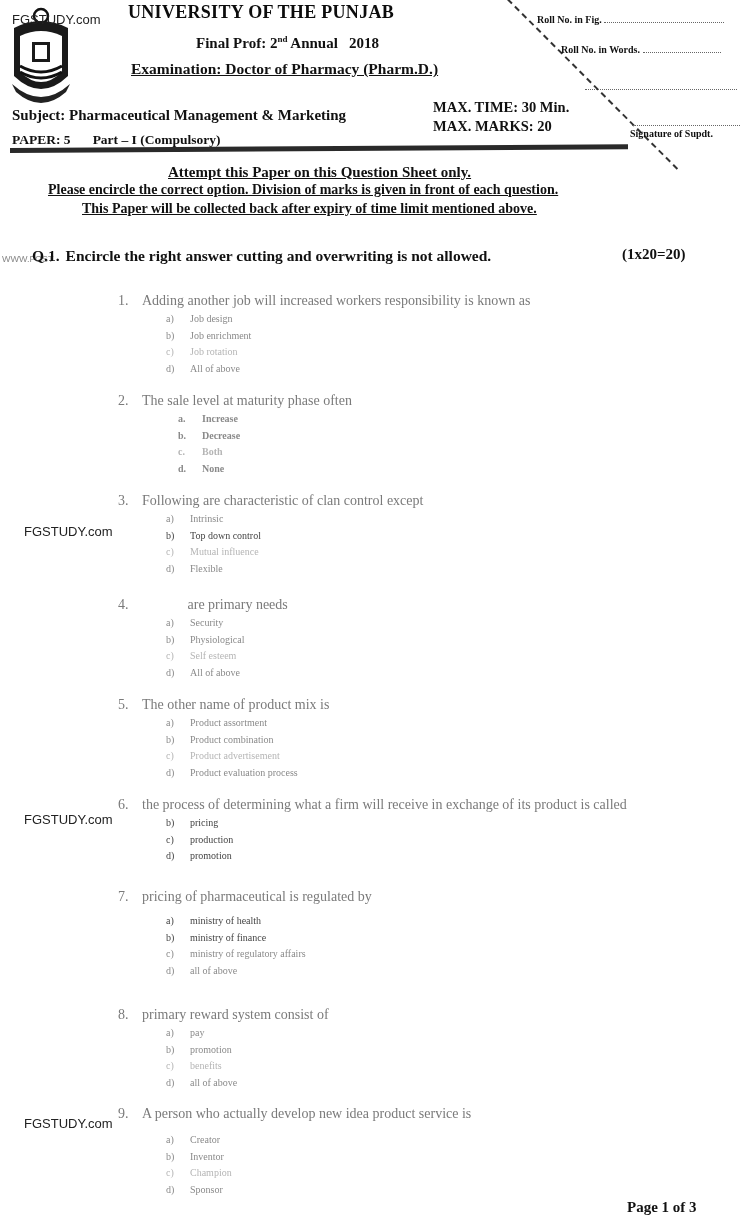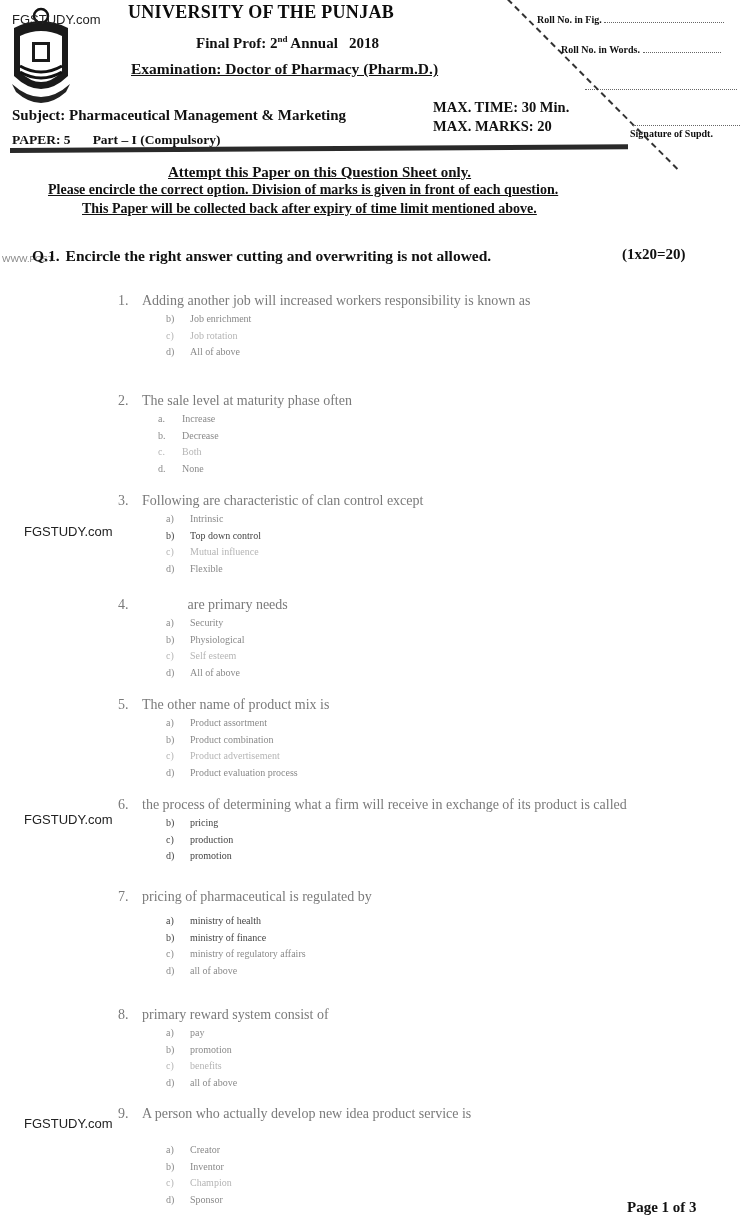--- a/index.html
+++ b/index.html
@@ -106,29 +106,30 @@
 
 <div class="abs watermark" style="left:2px; top:254px; font-size:9px; color:#888;">WWW.FGST</div>
 <div class="abs q1">
   <span class="num">Q.1.</span><span>Encircle the right answer cutting and overwriting is not allowed.</span>
 </div>
 <div class="abs marks">(1x20=20)</div>
 
 <div class="abs" style="left:118px; top:293px;">
   <div class="question"><span class="qn">1.</span><span>Adding another job will increased workers responsibility is known as</span></div>
   <div class="opts" style="margin-left:48px; margin-top:2px;">
+    <div><span class="ol">a)</span><span>Job design</span></div>
     <div><span class="ol">b)</span><span>Job enrichment</span></div>
     <div style="color:#b5b5b5"><span class="ol">c)</span><span>Job rotation</span></div>
     <div><span class="ol">d)</span><span>All of above</span></div>
   </div>
 </div>
 
 <div class="abs" style="left:118px; top:393px;">
   <div class="question"><span class="qn">2.</span><span>The sale level at maturity phase often</span></div>
-  <div class="opts" style="margin-left:40px; margin-top:2px;">
+  <div class="opts" style="margin-left:60px; margin-top:2px;font-weight:bold;">
     <div><span class="ol">a.</span><span>Increase</span></div>
     <div><span class="ol">b.</span><span>Decrease</span></div>
     <div style="color:#b5b5b5"><span class="ol">c.</span><span>Both</span></div>
     <div><span class="ol">d.</span><span>None</span></div>
   </div>
 </div>
 
 <div class="abs watermark" style="left:24px; top:524px;">FGSTUDY.com</div>
 <div class="abs" style="left:118px; top:493px;">
   <div class="question"><span class="qn">3.</span><span>Following are characteristic of clan control except</span></div>
@@ -186,21 +187,21 @@
     <div><span class="ol">a)</span><span>pay</span></div>
     <div><span class="ol">b)</span><span>promotion</span></div>
     <div style="color:#b5b5b5"><span class="ol">c)</span><span>benefits</span></div>
     <div><span class="ol">d)</span><span>all of above</span></div>
   </div>
 </div>
 
 <div class="abs watermark" style="left:24px; top:1116px;">FGSTUDY.com</div>
 <div class="abs" style="left:118px; top:1106px;">
   <div class="question"><span class="qn">9.</span><span>A person who actually develop new idea product service is</span></div>
-  <div class="opts" style="margin-left:48px; margin-top:20px;">
+  <div class="opts" style="margin-left:48px; margin-top:10px;">
     <div><span class="ol">a)</span><span>Creator</span></div>
     <div><span class="ol">b)</span><span>Inventor</span></div>
     <div style="color:#b5b5b5"><span class="ol">c)</span><span>Champion</span></div>
     <div><span class="ol">d)</span><span>Sponsor</span></div>
   </div>
 </div>
 
 <div class="abs page-no">Page 1 of 3</div>
 
 </body></html>

